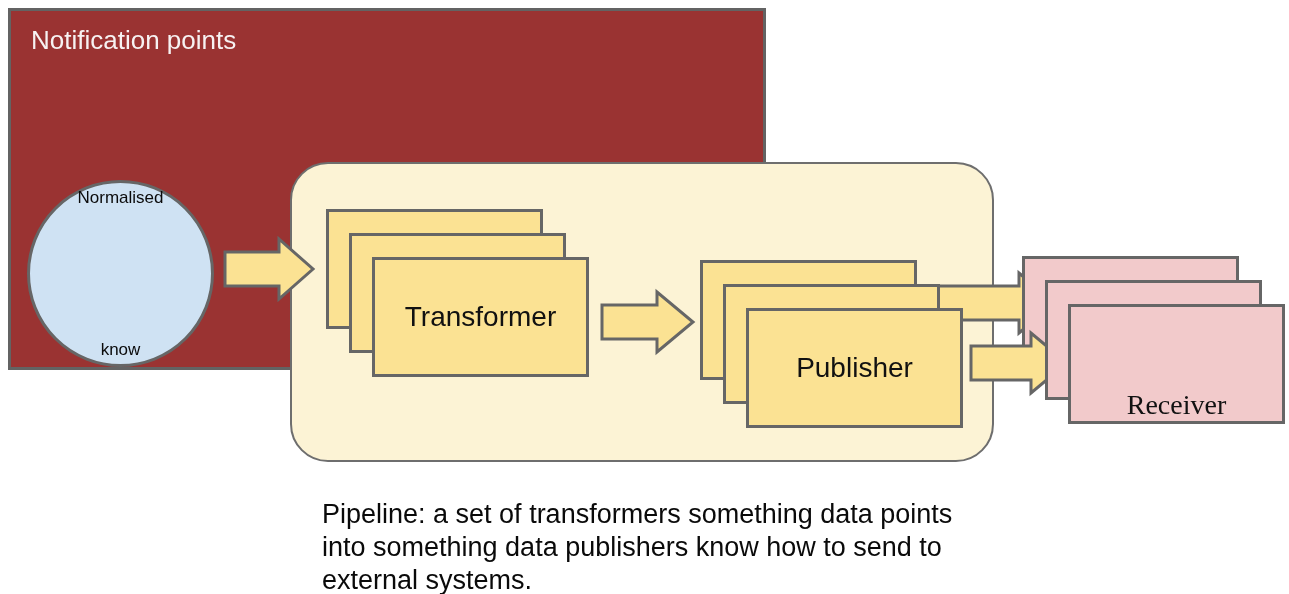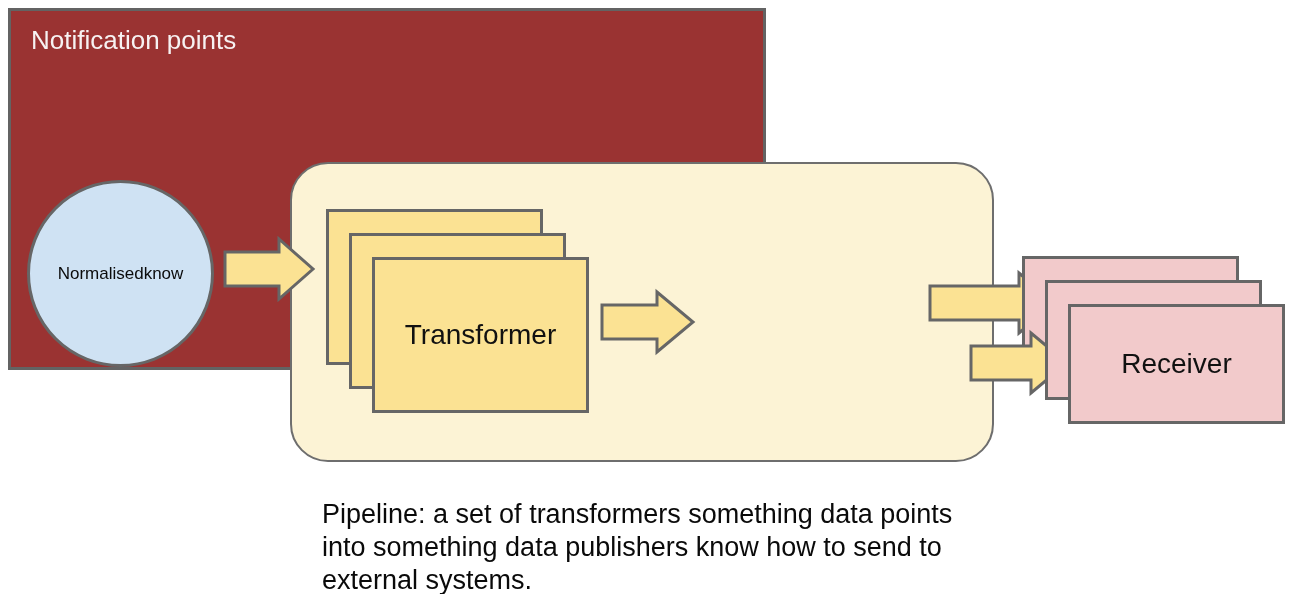--- a/index.html
+++ b/index.html
@@ -7,45 +7,45 @@
   .canvas{position:relative;width:1289px;height:594px;background:#ffffff;overflow:hidden;}
 
   
   .red-rect{position:absolute;left:8px;top:8px;width:758px;height:362px;
     background:#9A3332;border:3px solid #636363;box-sizing:border-box;z-index:1;}
   .red-title{position:absolute;left:20px;top:14px;color:#F7F2F2;font-size:26px;white-space:nowrap;}
 
   
   .circle{position:absolute;left:27px;top:180px;width:187px;height:187px;border-radius:50%;
     background:#CFE2F3;border:3px solid #666666;box-sizing:border-box;z-index:2;
-    display:flex;flex-direction:row;align-items:center;justify-content:center;}
+    display:flex;flex-direction:column;align-items:center;justify-content:space-between;}
   .circle .line{font-size:17px;line-height:29px;color:#0b0b0b;text-align:center;}
 
   
   .pipeline{position:absolute;left:290px;top:162px;width:704px;height:300px;
     background:#FCF3D5;border:2px solid #6E6E6E;border-radius:38px;box-sizing:border-box;z-index:2;}
 
   
   .stack{position:absolute;width:263px;height:168px;z-index:3;}
-  .card{position:absolute;width:217px;height:156px;background:#FBE293;
+  .card{position:absolute;width:217px;height:120px;background:#FBE293;
     border:3px solid #666666;box-sizing:border-box;}
   .card.back{left:0;top:0;}
   .card.mid{left:23px;top:24px;}
   .card.front{left:46px;top:48px;display:flex;align-items:center;justify-content:center;}
   .card-label{font-size:28px;color:#111111;white-space:nowrap;}
 
   .stack-transformer{left:326px;top:209px;}
   .stack-publisher{left:700px;top:260px;}
 
   
   .r-card{position:absolute;width:217px;height:120px;background:#F2CACB;
     border:3px solid #666666;box-sizing:border-box;}
   .r-back{left:1022px;top:256px;z-index:4;}
   .r-mid{left:1045px;top:280px;z-index:6;}
-  .r-front{left:1068px;top:304px;z-index:7;display:flex;align-items:center;justify-content:center;}
+  .r-front{left:1068px;top:304px;z-index:7;display:flex;align-items:flex-end;justify-content:center;font-family:Liberation Serif, serif;}
 
   
   .arrow{position:absolute;overflow:visible;}
   .arrow polygon{fill:#FBE293;stroke:#666666;stroke-width:3;}
   .arrow-1{left:225px;top:238px;z-index:3;}
   .arrow-2{left:602px;top:291px;z-index:3;}
   .arrow-3-back{left:930px;top:272px;z-index:3;}
   .arrow-3-front{left:971px;top:332px;z-index:5;}
 
   
@@ -81,20 +81,27 @@
   </div>
 
   <svg class="arrow arrow-2" width="91" height="62" viewBox="0 0 91 62">
     <polygon points="0,14 55,14 55,1 91,31 55,61 55,48 0,48"></polygon>
   </svg>
 
   <svg class="arrow arrow-3-back" width="125" height="62" viewBox="0 0 125 62">
     <polygon points="0,14 89,14 89,1 125,31 89,61 89,48 0,48"></polygon>
   </svg>
 
+  <div class="stack stack-publisher">
+    <div class="card back"></div>
+    <div class="card mid"></div>
+    <div class="card front">
+      <span class="card-label">Publisher</span>
+    </div>
+  </div>
 
   <div class="r-card r-back"></div>
 
   <svg class="arrow arrow-3-front" width="96" height="62" viewBox="0 0 96 62">
     <polygon points="0,14 60,14 60,1 96,31 60,61 60,48 0,48"></polygon>
   </svg>
 
   <div class="r-card r-mid"></div>
   <div class="r-card r-front">
     <span class="card-label">Receiver</span>

